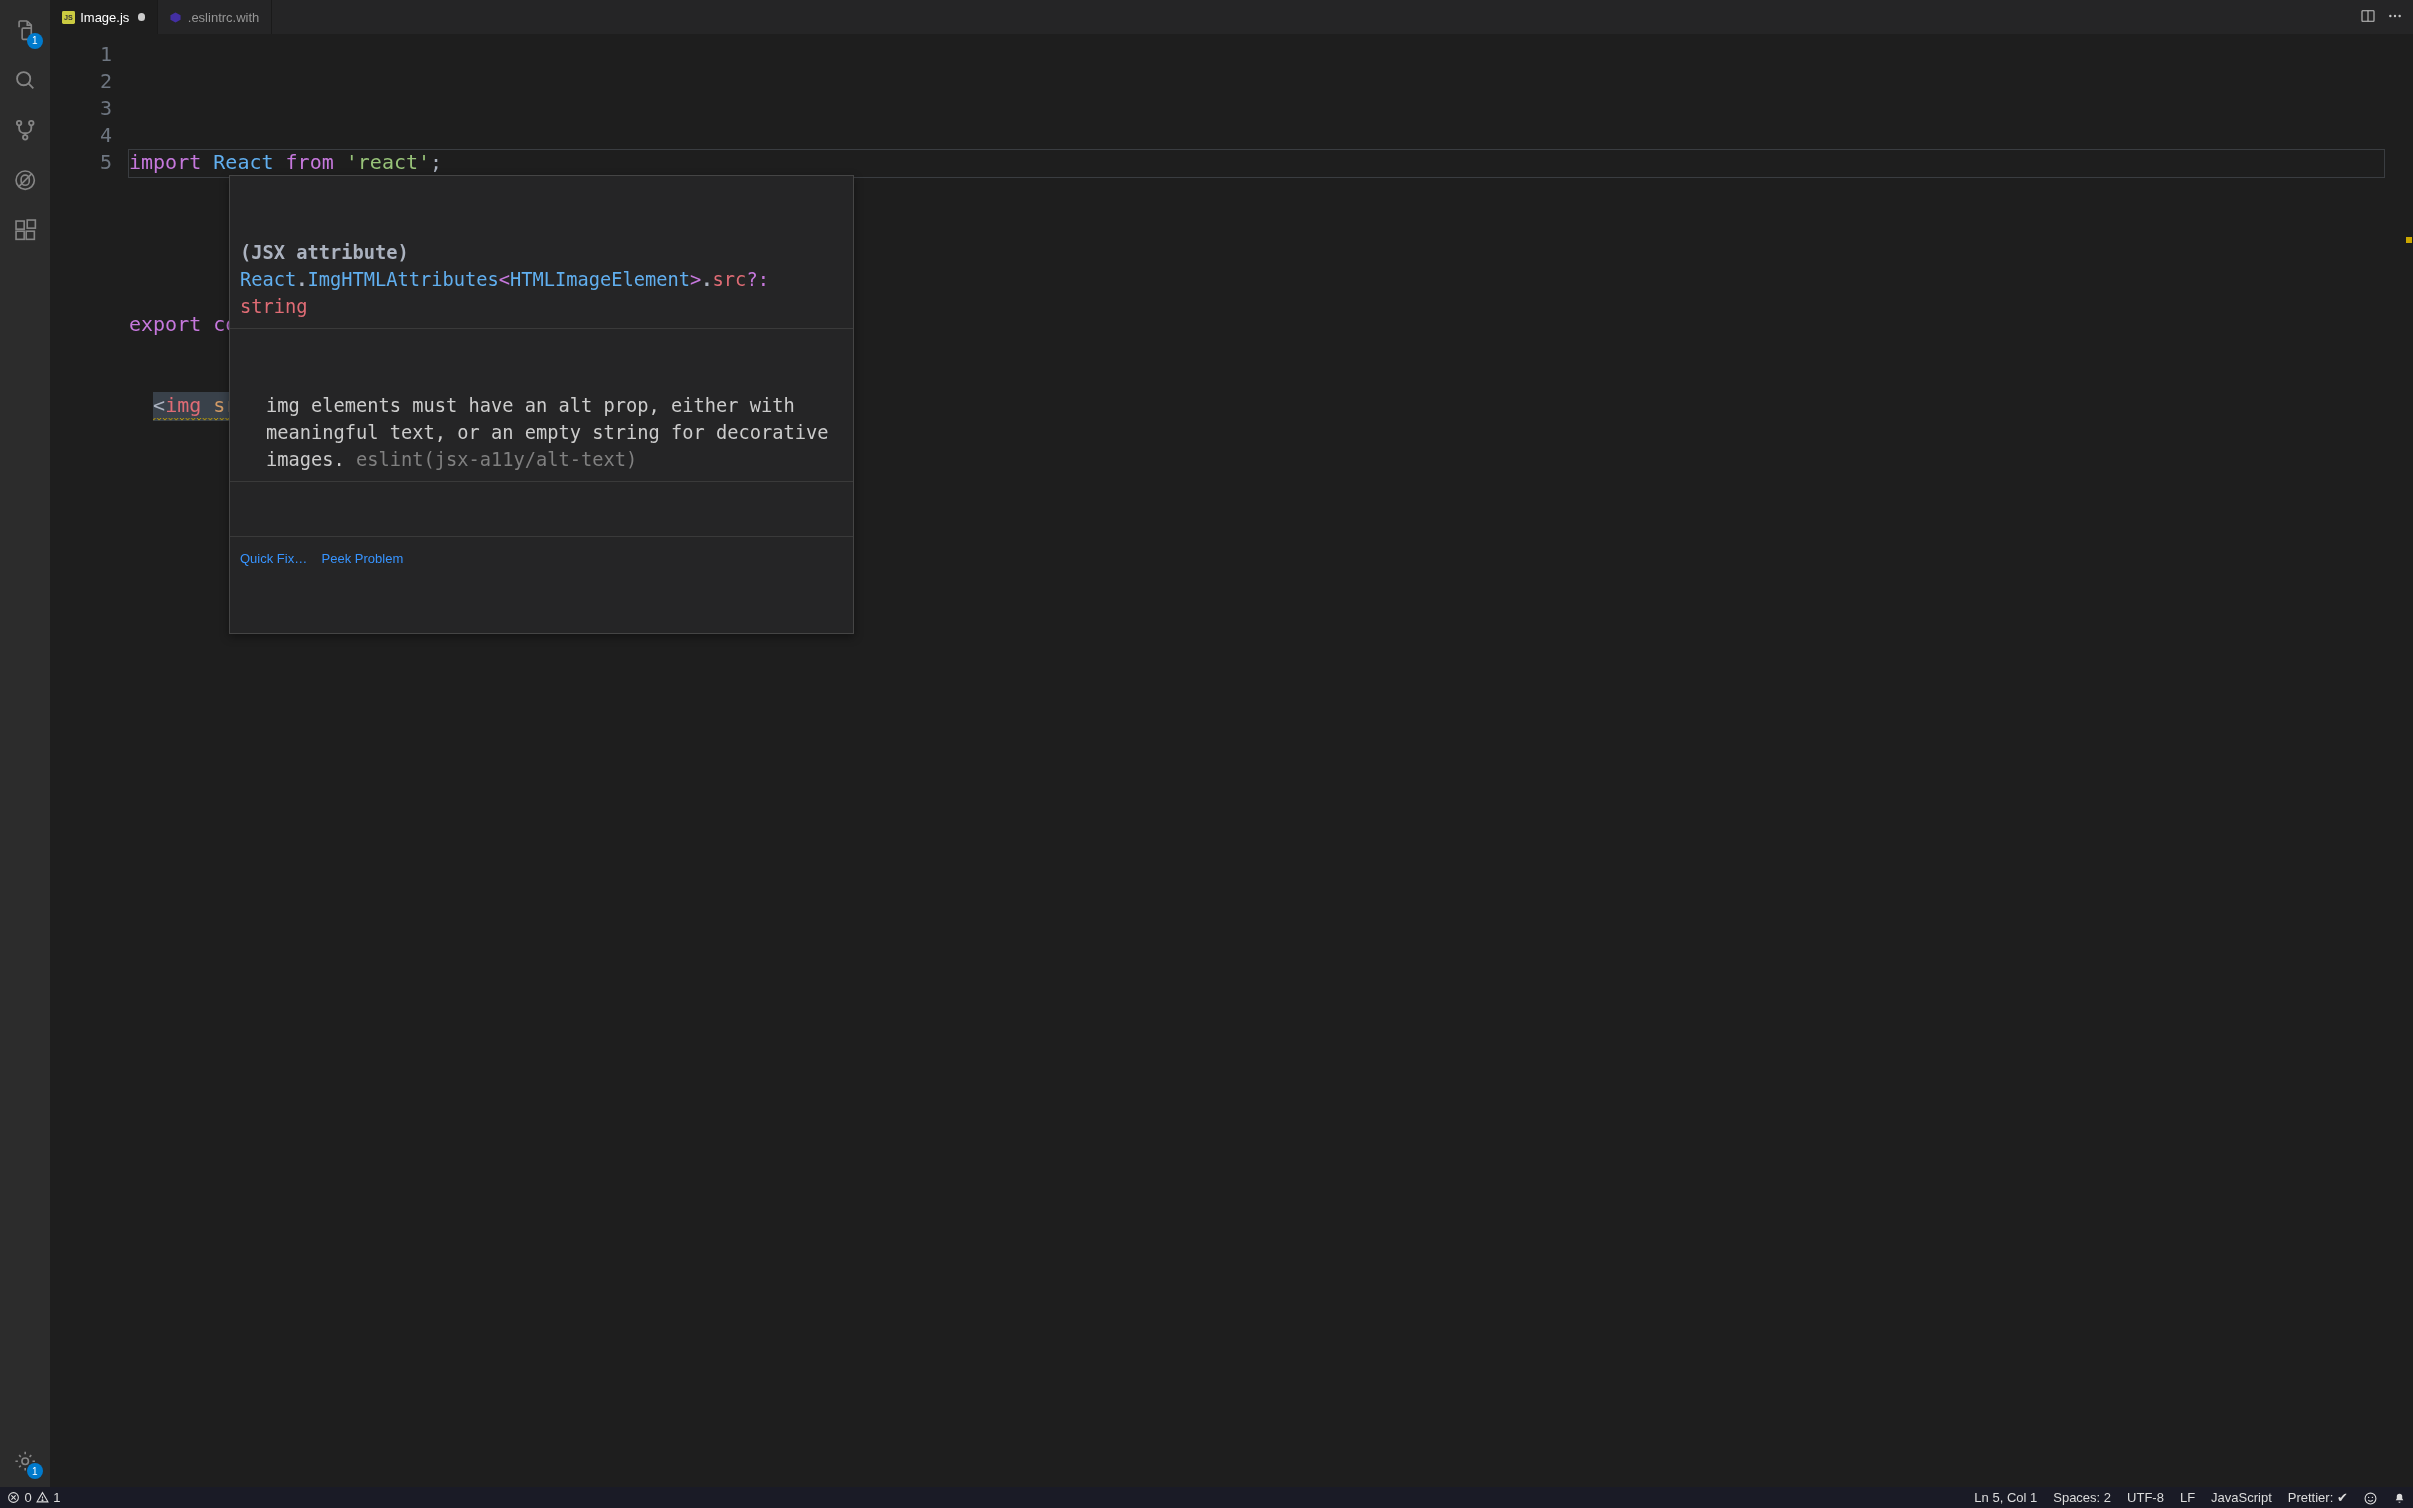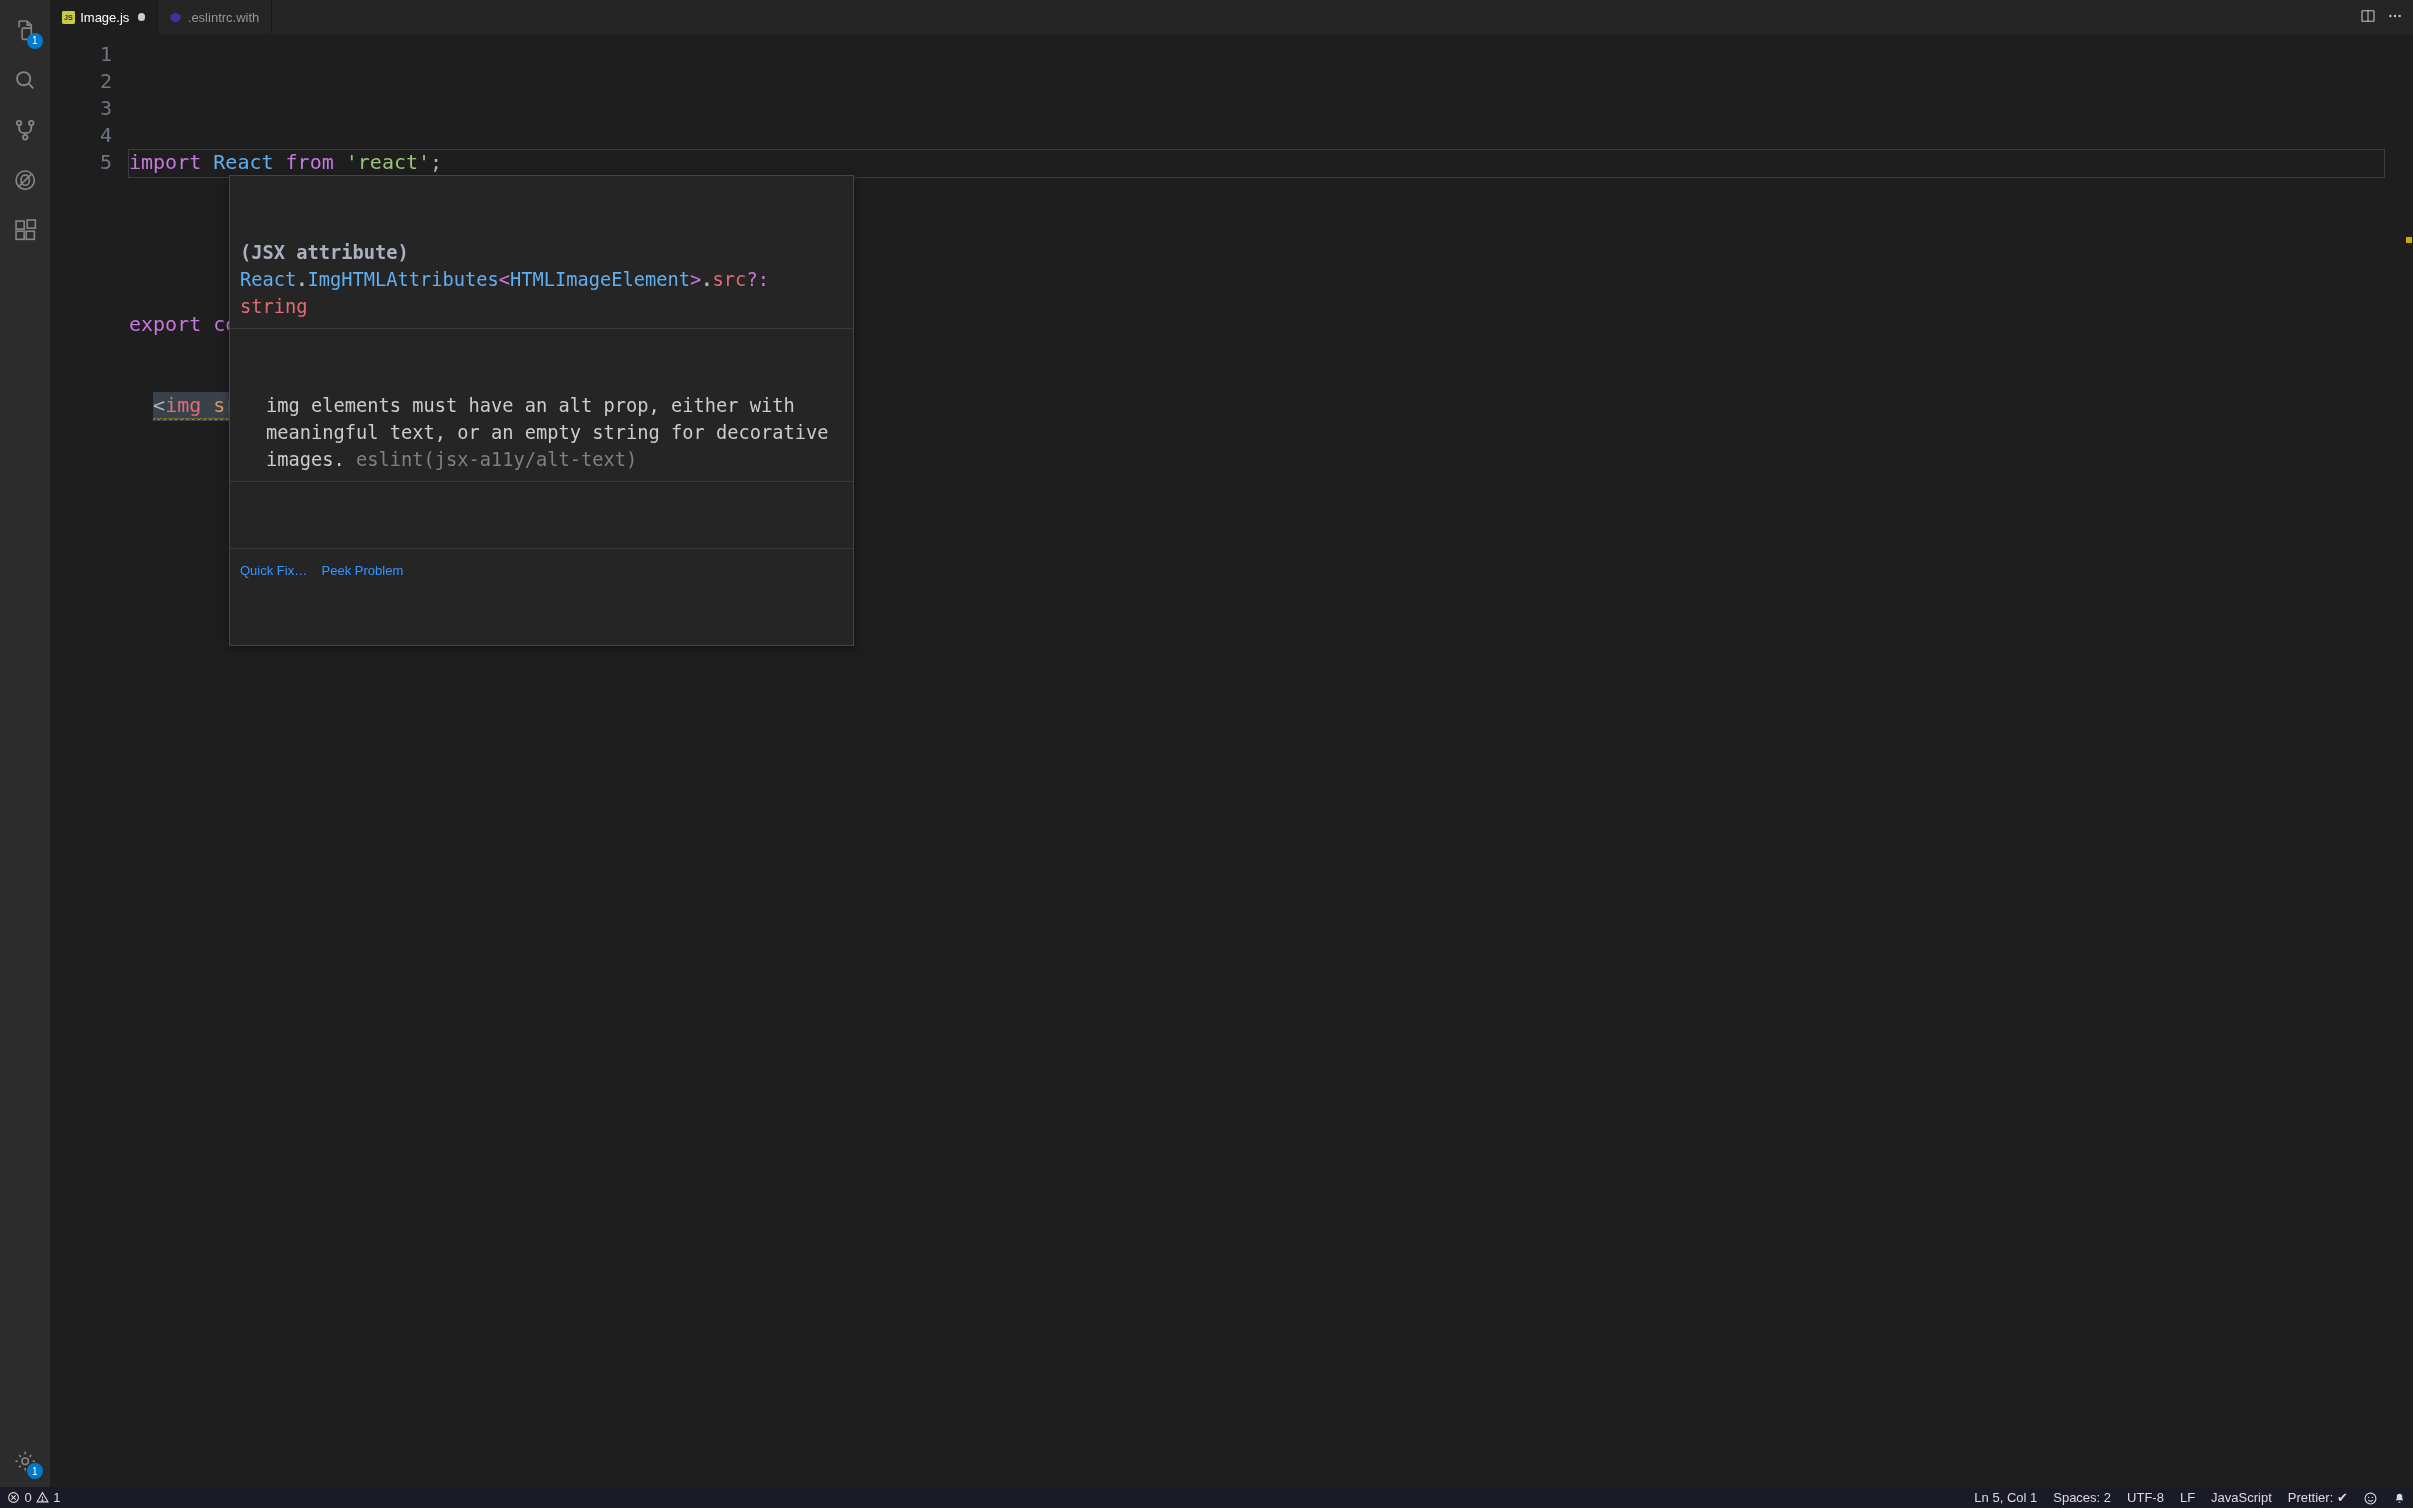--- a/index.html
+++ b/index.html
@@ -171,21 +171,20 @@
   .hover-section .t-str    { color: #e06c75; }
   .hover-section .t-br     { color: #c678dd; }
   .hover-lint { color: #cccccc; padding-left: 36px; }
   .hover-lint .rule { color: #808080; }
   .hover-actions {
     font-family: -apple-system, BlinkMacSystemFont, sans-serif;
     font-size: 13px;
     display: flex; gap: 14.4px;
     padding: 7.2px 10px;
     border-top: 0.7px solid #3a3a3a;
-    margin-top: 12px;
   }
   .hover-actions a { color: #3794ff; cursor: pointer; }
 
   
   .status-bar {
     height: 21.5px;
     background: #1a1b26;
     display: flex;
     align-items: center;
     font-family: -apple-system, BlinkMacSystemFont, "Segoe UI", sans-serif;

